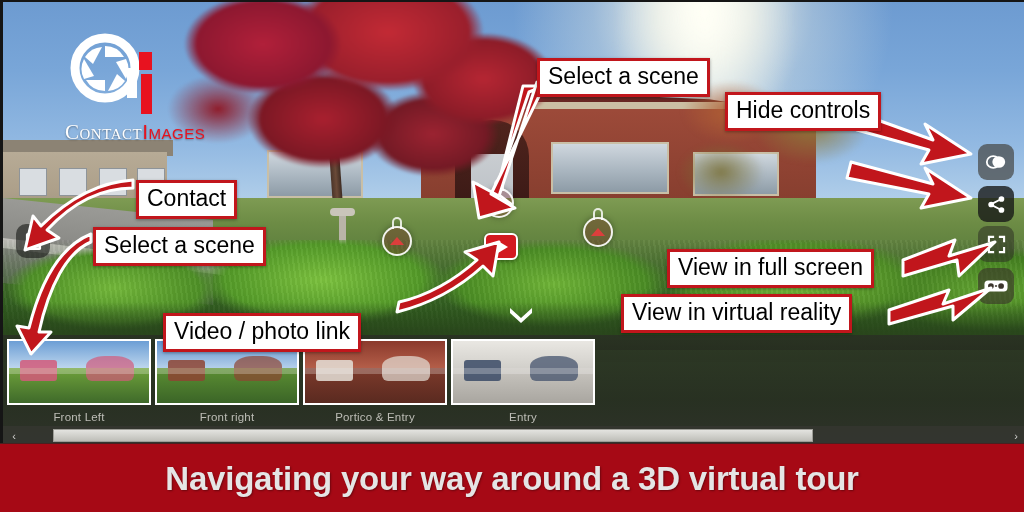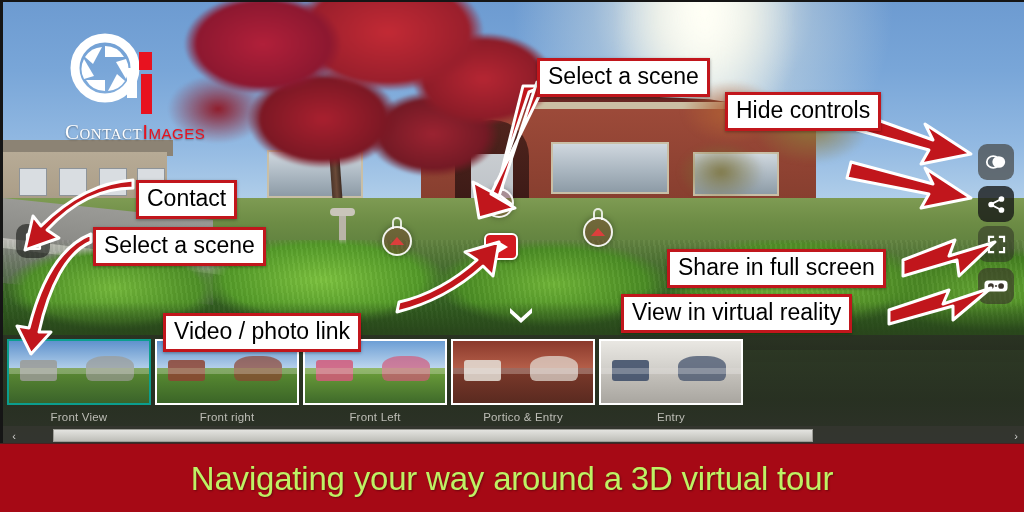--- a/index.html
+++ b/index.html
@@ -438,23 +438,23 @@
     position: absolute;
     left: 0; top: 443px;
     width: 1024px; height: 69px;
     background: #a60915;
     border-top: 1px solid #4a2020;
     display: flex;
     align-items: center;
     justify-content: center;
   }
   #banner-text {
-    color: #bef264;
+    color: #e5e5e5;
     font-family: "Liberation Sans", sans-serif;
-    font-weight: normal;
+    font-weight: bold;
     font-size: 33px;
     letter-spacing: -0.2px;
     text-shadow: 1px 1px 2px rgba(0,0,0,.35);
   }
 </style>
 </head>
 <body>
 
 <div id="root">
 
@@ -568,55 +568,43 @@
     </div>
 
     <div id="chevron-down">
       <svg width="28" height="18" viewBox="0 0 28 18">
         <path d="M3 3 L14 13 L25 3 L25 8 L14 18 L3 8 Z" fill="#ffffff"></path>
       </svg>
     </div>
 
     <div id="thumb-strip">
       <div id="thumb-row">
-          <div class="thumb selected">
+          <div class="thumb">
             <div class="thumb-img">
               <div class="pano">
-                <div class="sk" style="background:linear-gradient(to bottom,#5f92cd,#b9d4ec)"></div>
-                <div class="gr" style="background:linear-gradient(to bottom,#5d8c34,#3a632a)"></div>
-                <div style="position:absolute;left:8%;top:30%;width:26%;height:34%;background:#9b9b96;opacity:.85;border-radius:3px;"></div>
-                <div style="position:absolute;left:55%;top:24%;width:34%;height:40%;background:#9b9b96;opacity:.7;border-radius:40% 40% 6px 6px;"></div>
+                <div class="sk" style="background:linear-gradient(to bottom,#6c9ed5,#c6dcf0)"></div>
+                <div class="gr" style="background:linear-gradient(to bottom,#6fa23b,#3f6a2a)"></div>
+                <div style="position:absolute;left:8%;top:30%;width:26%;height:34%;background:#d35a7a;opacity:.85;border-radius:3px;"></div>
+                <div style="position:absolute;left:55%;top:24%;width:34%;height:40%;background:#d35a7a;opacity:.7;border-radius:40% 40% 6px 6px;"></div>
                 <div style="position:absolute;left:0;top:44%;width:100%;height:10%;background:rgba(255,255,255,.25);"></div>
               </div>
             </div>
-            <div class="thumb-label">Front View</div>
+            <div class="thumb-label">Front Left</div>
           </div>
           <div class="thumb">
             <div class="thumb-img">
               <div class="pano">
                 <div class="sk" style="background:linear-gradient(to bottom,#5f92cd,#bdd6ee)"></div>
                 <div class="gr" style="background:linear-gradient(to bottom,#5c8f33,#3b6527)"></div>
                 <div style="position:absolute;left:8%;top:30%;width:26%;height:34%;background:#8e4432;opacity:.85;border-radius:3px;"></div>
                 <div style="position:absolute;left:55%;top:24%;width:34%;height:40%;background:#8e4432;opacity:.7;border-radius:40% 40% 6px 6px;"></div>
                 <div style="position:absolute;left:0;top:44%;width:100%;height:10%;background:rgba(255,255,255,.25);"></div>
               </div>
             </div>
             <div class="thumb-label">Front right</div>
-          </div>
-          <div class="thumb">
-            <div class="thumb-img">
-              <div class="pano">
-                <div class="sk" style="background:linear-gradient(to bottom,#6c9ed5,#c6dcf0)"></div>
-                <div class="gr" style="background:linear-gradient(to bottom,#6fa23b,#3f6a2a)"></div>
-                <div style="position:absolute;left:8%;top:30%;width:26%;height:34%;background:#d35a7a;opacity:.85;border-radius:3px;"></div>
-                <div style="position:absolute;left:55%;top:24%;width:34%;height:40%;background:#d35a7a;opacity:.7;border-radius:40% 40% 6px 6px;"></div>
-                <div style="position:absolute;left:0;top:44%;width:100%;height:10%;background:rgba(255,255,255,.25);"></div>
-              </div>
-            </div>
-            <div class="thumb-label">Front Left</div>
           </div>
           <div class="thumb">
             <div class="thumb-img">
               <div class="pano">
                 <div class="sk" style="background:linear-gradient(to bottom,#8b3a2c,#b8624c)"></div>
                 <div class="gr" style="background:linear-gradient(to bottom,#7d3a2b,#5a2a20)"></div>
                 <div style="position:absolute;left:8%;top:30%;width:26%;height:34%;background:#e5e1d8;opacity:.85;border-radius:3px;"></div>
                 <div style="position:absolute;left:55%;top:24%;width:34%;height:40%;background:#e5e1d8;opacity:.7;border-radius:40% 40% 6px 6px;"></div>
                 <div style="position:absolute;left:0;top:44%;width:100%;height:10%;background:rgba(255,255,255,.25);"></div>
               </div>
@@ -666,21 +654,21 @@
 
         <path d="M886 308 L946 288 L940 302 L988 286 L950 318 L950 304 L886 322 Z"></path>
       </g>
     </svg>
 
     <div class="callout" id="co-select-top">Select a scene</div>
     <div class="callout" id="co-hide">Hide controls</div>
     <div class="callout" id="co-contact">Contact</div>
     <div class="callout" id="co-select-left">Select a scene</div>
     <div class="callout" id="co-video">Video / photo link</div>
-    <div class="callout" id="co-fullscreen">Share in full screen</div>
+    <div class="callout" id="co-fullscreen">View in full screen</div>
     <div class="callout" id="co-vr">View in virtual reality</div>
 
   </div>
 
   <div id="banner">
     <div id="banner-text">Navigating your way around a 3D virtual tour</div>
   </div>
 
 </div>
 

